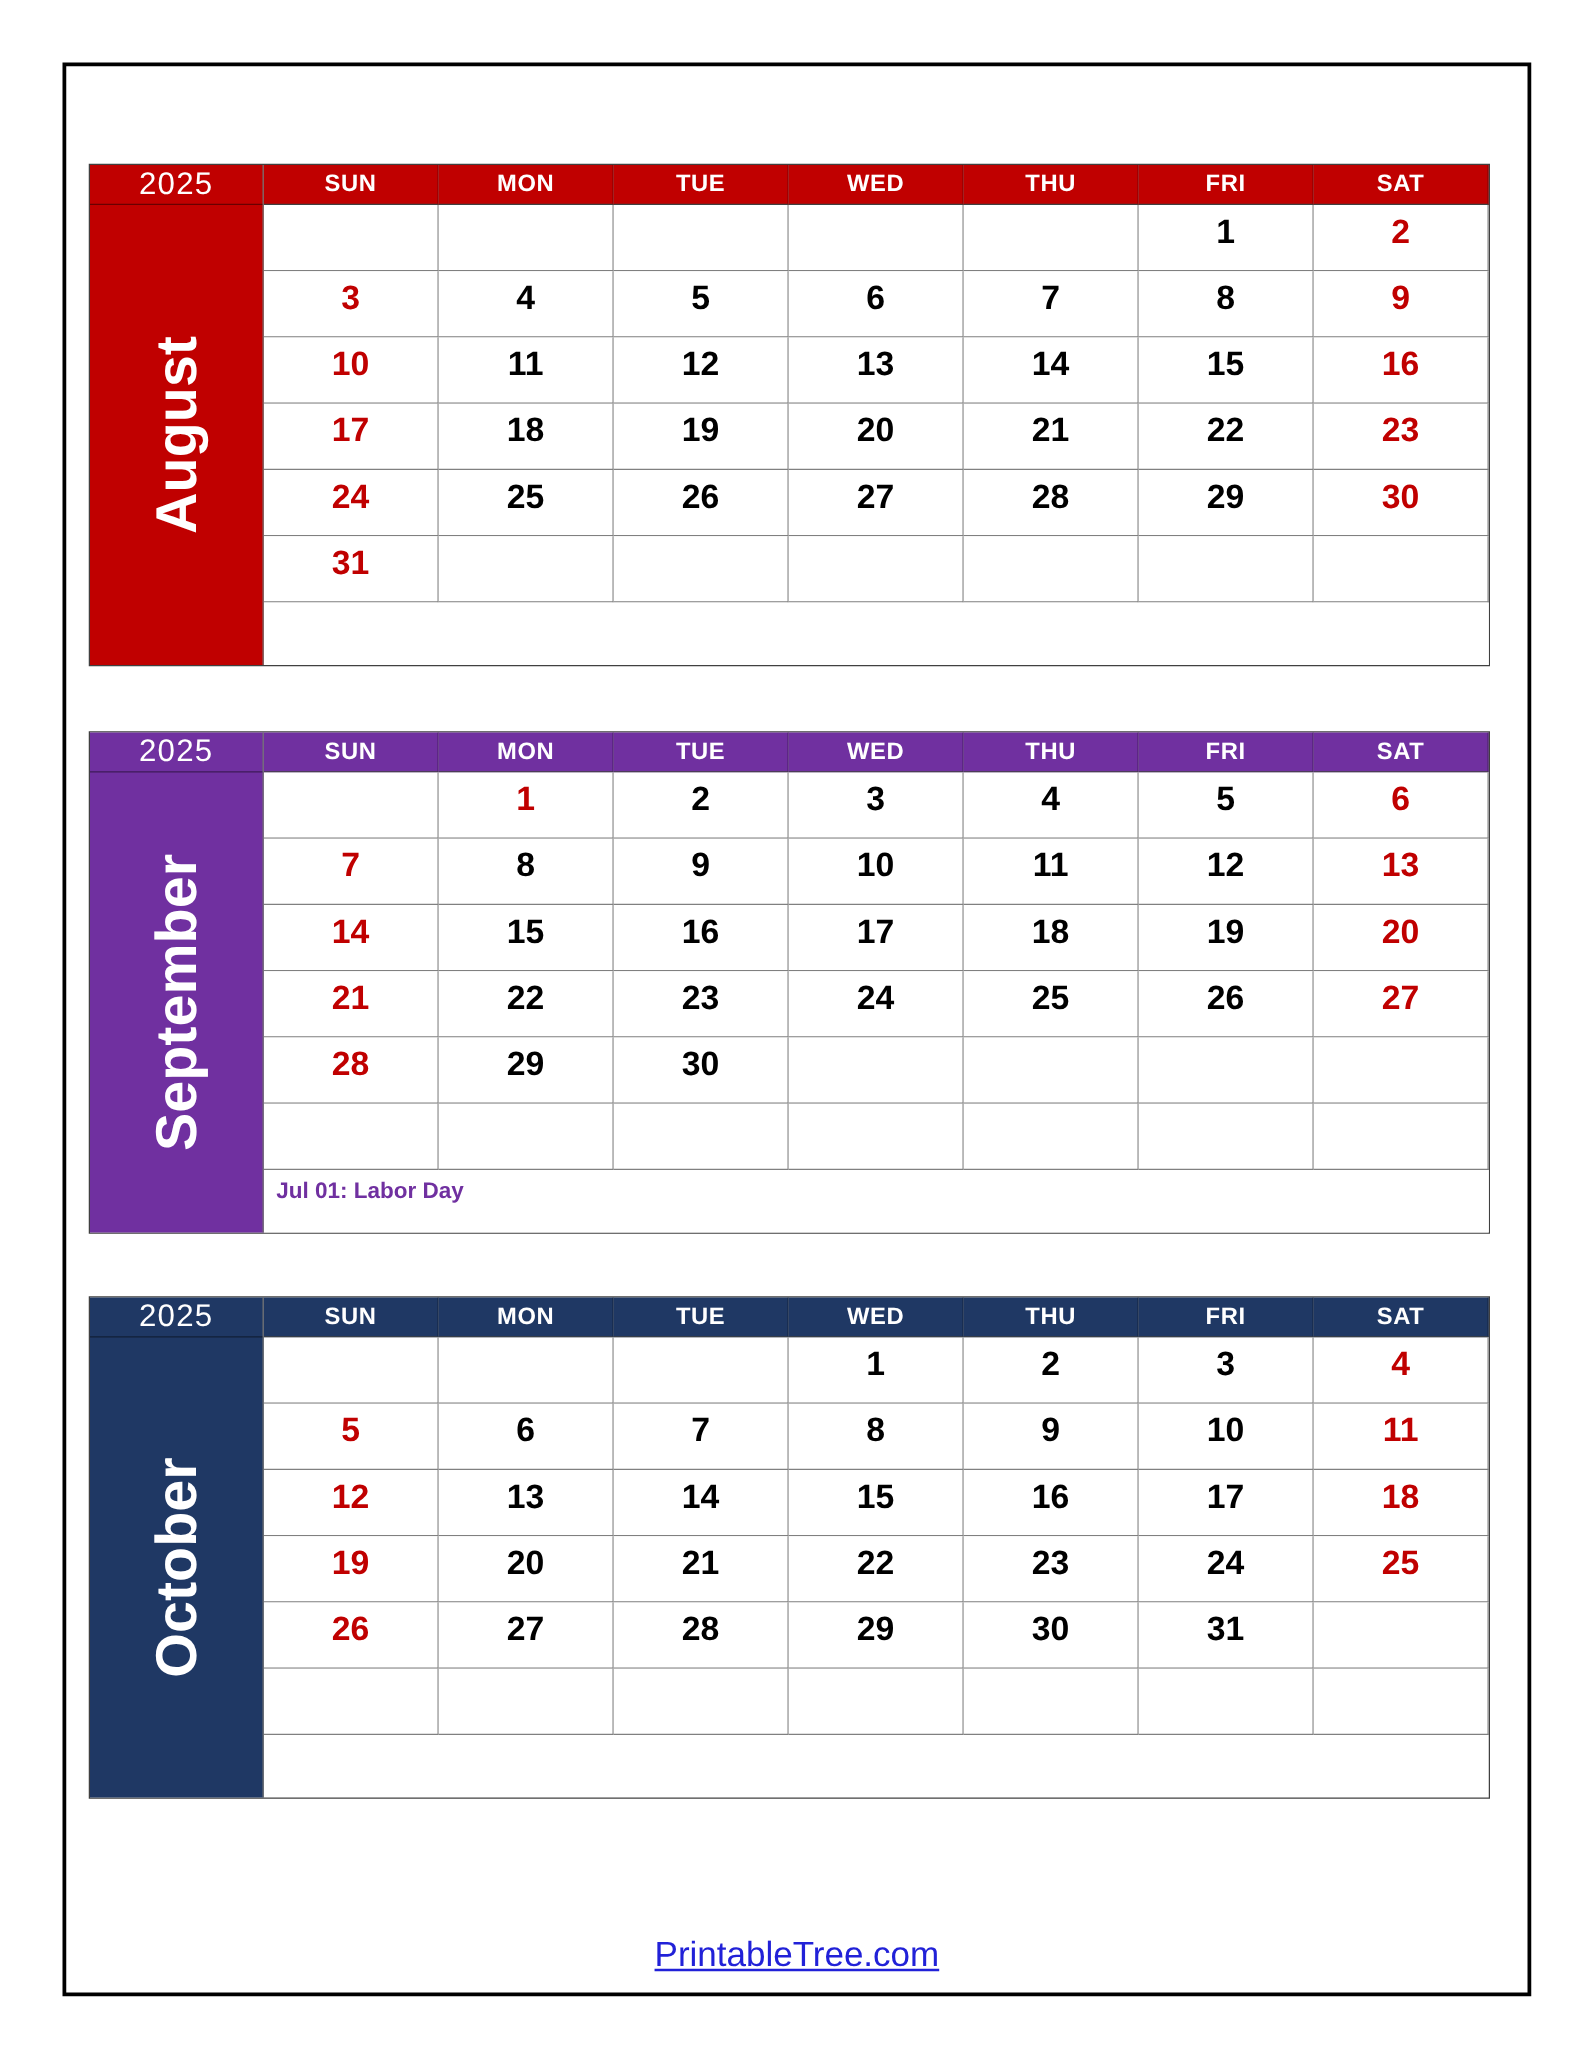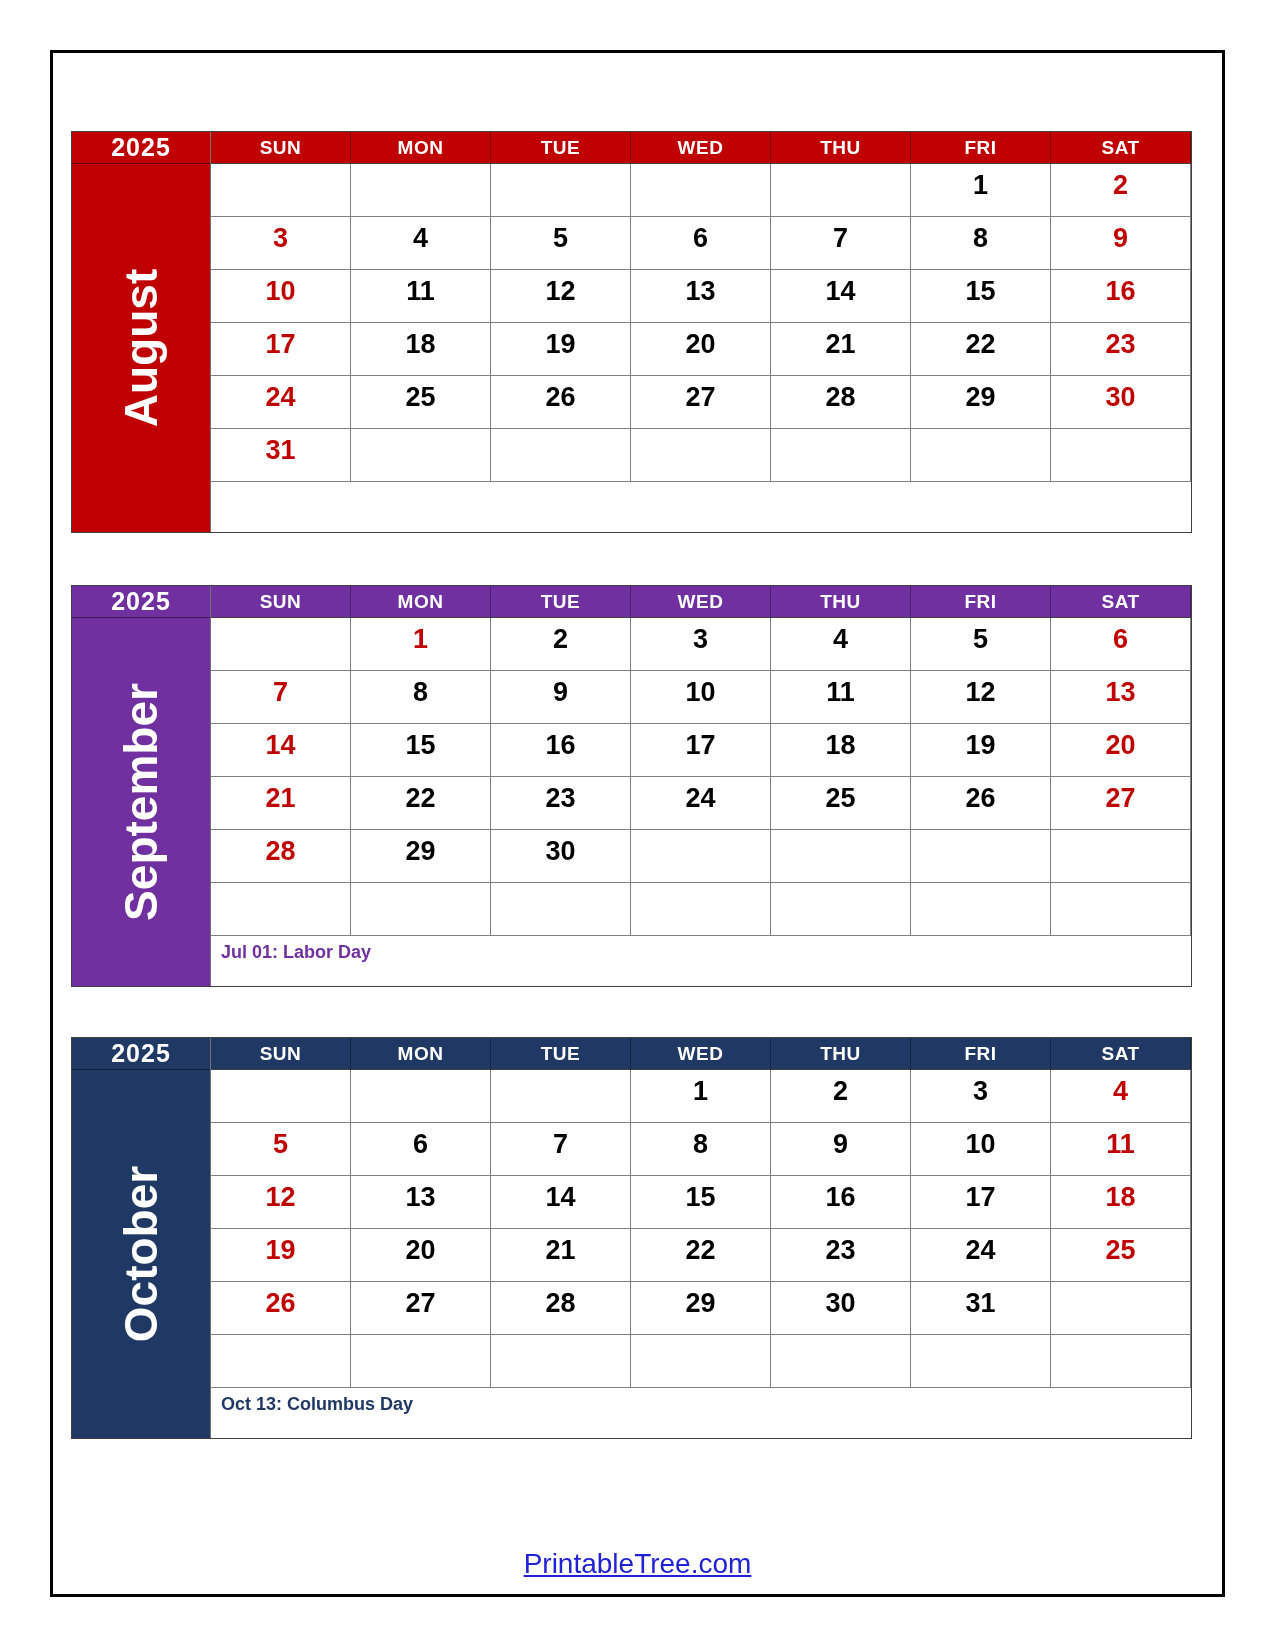--- a/index.html
+++ b/index.html
@@ -33,21 +33,21 @@
 
   .month-col {
     grid-column:1; grid-row:1 / -1;
     position:relative;
     border-right:1px solid #707070;
   }
   .year-label {
     position:absolute; left:0; top:0;
     width:100%; height:32px;
     display:flex; align-items:center; justify-content:center;
-    color:#ffffff; font-weight:bold; font-size:25px;
+    color:#ffffff; font-weight:normal; font-size:25px;
     letter-spacing:1px;
     border-bottom:1px solid rgba(0,0,0,0.45);
   }
   .month-name {
     position:absolute; left:0; top:32px; right:0; bottom:0;
   }
   .month-name .vert {
     position:absolute; left:50%; top:50%;
     transform:translate(-50%,-50%) rotate(-90deg);
     white-space:nowrap;
@@ -260,19 +260,18 @@
       <div class="date-cell" style="grid-area: 6 / 6;">30</div>
       <div class="date-cell" style="grid-area: 6 / 7;">31</div>
       <div class="date-cell" style="grid-area: 6 / 8;"></div>
       <div class="date-cell" style="grid-area: 7 / 2;"></div>
       <div class="date-cell" style="grid-area: 7 / 3;"></div>
       <div class="date-cell" style="grid-area: 7 / 4;"></div>
       <div class="date-cell" style="grid-area: 7 / 5;"></div>
       <div class="date-cell" style="grid-area: 7 / 6;"></div>
       <div class="date-cell" style="grid-area: 7 / 7;"></div>
       <div class="date-cell" style="grid-area: 7 / 8;"></div>
-      <div class="note-cell" style="color: rgb(31, 56, 100);">Oct 13: Columbus Day</div>
     </div>
   </div>
 
 <div class="footer">
   <a style="color: rgb(33, 33, 216);">PrintableTree.com</a>
 </div>
 
 </body></html>

